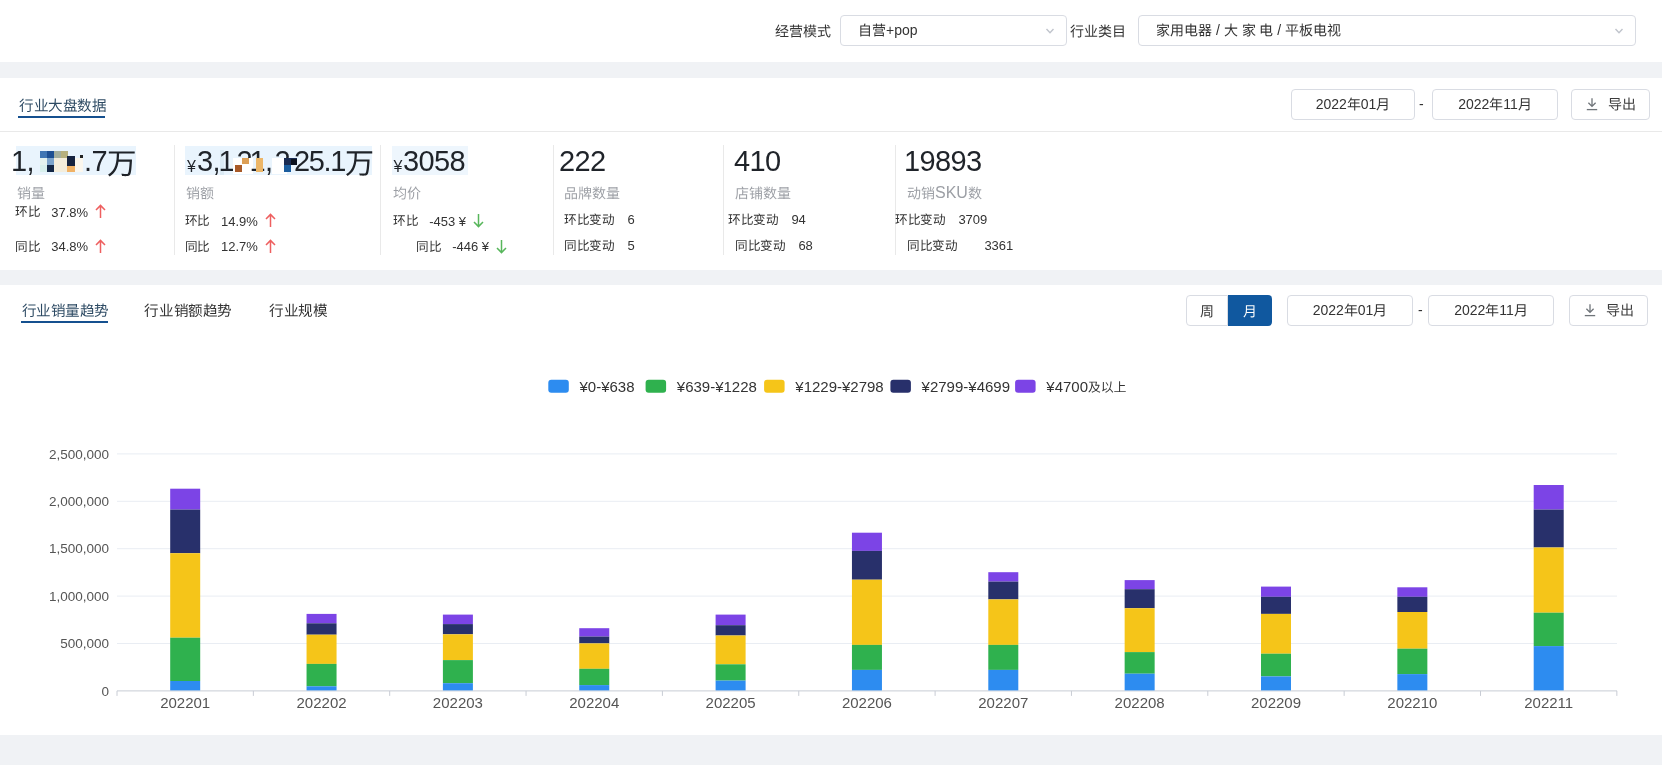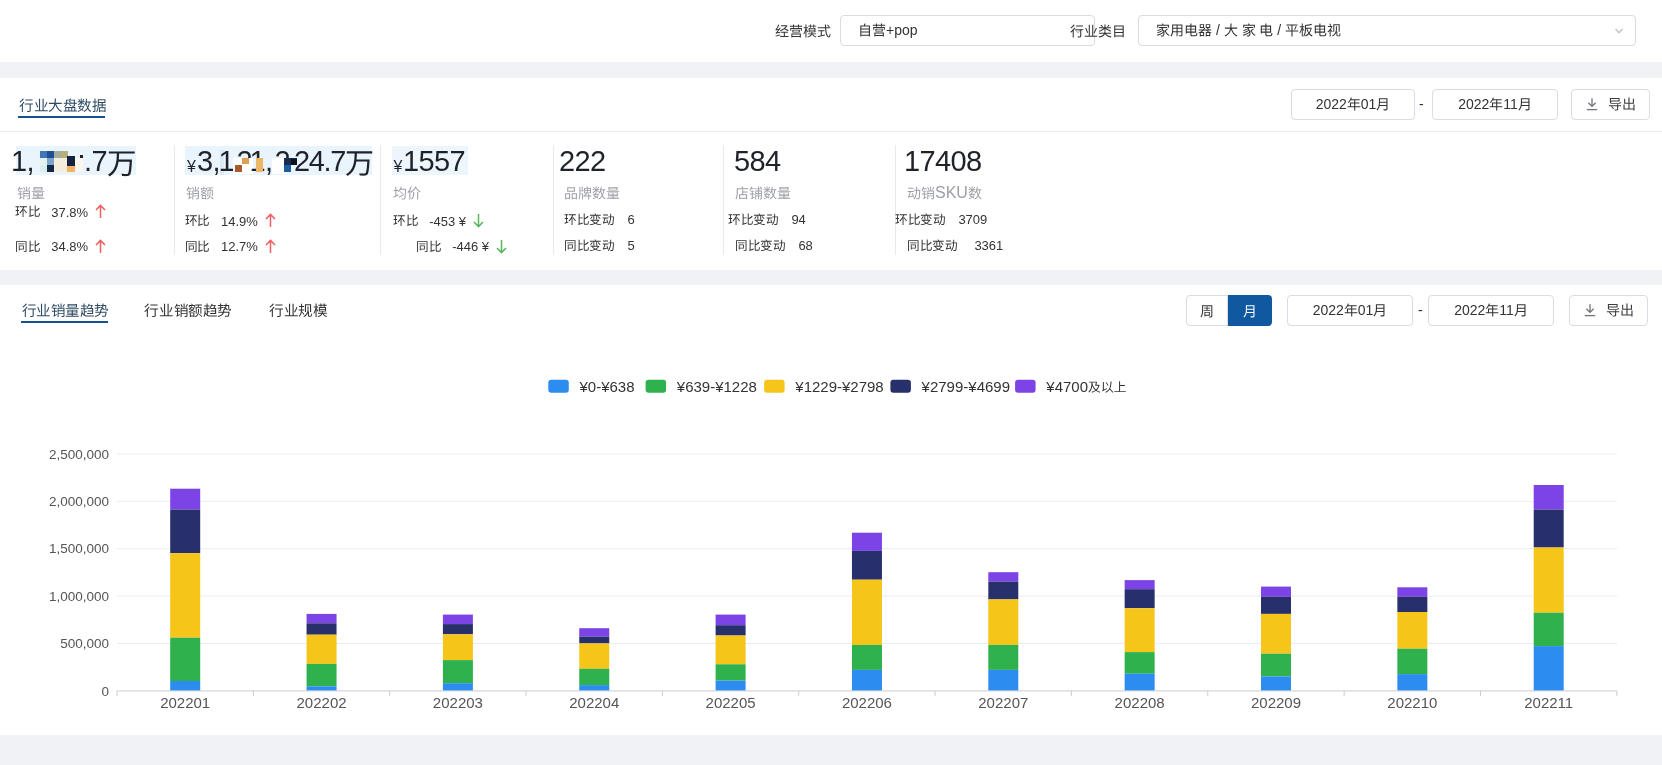--- a/index.html
+++ b/index.html
@@ -68,21 +68,21 @@
 <div class="white" style="top:0;height:62px"></div>
 <div class="abs" style="left:775px;top:24px;line-height:13px"><span style="color:#333"><svg class="k" style="width:14px;height:14px" viewBox="0 0 1000 1000">
         <use href="#u7ECF" transform="translate(0,880) scale(1,-1)"></use>
       </svg><svg class="k" style="width:14px;height:14px" viewBox="0 0 1000 1000">
         <use href="#u8425" transform="translate(0,880) scale(1,-1)"></use>
       </svg><svg class="k" style="width:14px;height:14px" viewBox="0 0 1000 1000">
         <use href="#u6A21" transform="translate(0,880) scale(1,-1)"></use>
       </svg><svg class="k" style="width:14px;height:14px" viewBox="0 0 1000 1000">
         <use href="#u5F0F" transform="translate(0,880) scale(1,-1)"></use>
       </svg></span></div>
-<div class="sel" style="left:840px;top:15px;width:255px"><span style="color:#333"><svg class="k" style="width:14px;height:14px" viewBox="0 0 1000 1000">
+<div class="sel" style="left:840px;top:15px;width:227px"><span style="color:#333"><svg class="k" style="width:14px;height:14px" viewBox="0 0 1000 1000">
         <use href="#u81EA" transform="translate(0,880) scale(1,-1)"></use>
       </svg><svg class="k" style="width:14px;height:14px" viewBox="0 0 1000 1000">
         <use href="#u8425" transform="translate(0,880) scale(1,-1)"></use>
       </svg>+pop</span><svg width="12" height="12" viewBox="0 0 12 12" style="position:absolute;right:10px;top:50%;margin-top:-6px">
       <path d="M2.5 4 L6 7.8 L9.5 4" fill="none" stroke="#c0c4cc" stroke-width="1.4"></path>
     </svg></div>
 <div class="abs" style="left:1070px;top:24px;line-height:13px"><span style="color:#333"><svg class="k" style="width:14px;height:14px" viewBox="0 0 1000 1000">
         <use href="#u884C" transform="translate(0,880) scale(1,-1)"></use>
       </svg><svg class="k" style="width:14px;height:14px" viewBox="0 0 1000 1000">
         <use href="#u4E1A" transform="translate(0,880) scale(1,-1)"></use>
@@ -205,21 +205,21 @@
 <div class="mos" style="left:233px;top:157.8px;width:20px;height:16.4px;background:#fff"></div>
 <div class="mos" style="left:241.8px;top:158.2px;width:7.3px;height:6px;background:#dd9f55"></div>
 <div class="mos" style="left:235px;top:165px;width:6.8px;height:7.1px;background:#a85a28"></div>
 <div class="bignum" style="left:249.5px;top:147px">1,</div>
 <div class="mos" style="left:256.2px;top:158.2px;width:7px;height:13.9px;background:#ecb668"></div>
 <div class="bignum" style="left:274.5px;top:147px">2</div>
 <div class="mos" style="left:272px;top:158px;width:15px;height:16.2px;background:#fff"></div>
 <div class="mos" style="left:284.4px;top:158.2px;width:13px;height:6.5px;background:#1a2b52"></div>
 <div class="mos" style="left:290.9px;top:159.4px;width:6.5px;height:5.3px;background:#0b111e"></div>
 <div class="mos" style="left:284.4px;top:164.7px;width:6.5px;height:7.4px;background:#1b5d9e"></div>
-<div class="bignum" style="left:294px;top:147px;letter-spacing:-1.35px">24.7</div>
+<div class="bignum" style="left:294px;top:147px;letter-spacing:-1.35px">25.1</div>
 <div class="abs" style="left:345px;top:148px;line-height:28px"><span style="color:#1f2329"><svg class="k" style="width:29px;height:29px" viewBox="0 0 1000 1000">
         <use href="#u4E07" transform="translate(0,880) scale(1,-1)"></use>
       </svg></span></div>
 <div class="abs" style="left:186px;top:186px;line-height:13px"><span style="color:#9c9fa5"><svg class="k" style="width:14px;height:14px" viewBox="0 0 1000 1000">
         <use href="#u9500" transform="translate(0,880) scale(1,-1)"></use>
       </svg><svg class="k" style="width:14px;height:14px" viewBox="0 0 1000 1000">
         <use href="#u989D" transform="translate(0,880) scale(1,-1)"></use>
       </svg></span></div>
 <div class="krow" style="left:184.8px;top:213px"><span style="color:#333"><svg class="k" style="width:12.6px;height:12.6px" viewBox="0 0 1000 1000">
         <use href="#u73AF" transform="translate(0,880) scale(1,-1)"></use>
@@ -229,21 +229,21 @@
       <path d="M5.5 14 V1.6 M1 6 L5.5 1.4 L10 6" fill="none" stroke="#ee5f5f" stroke-width="1.5"></path>
     </svg></div>
 <div class="krow" style="left:184.8px;top:238.5px"><span style="color:#333"><svg class="k" style="width:12.6px;height:12.6px" viewBox="0 0 1000 1000">
         <use href="#u540C" transform="translate(0,880) scale(1,-1)"></use>
       </svg><svg class="k" style="width:12.6px;height:12.6px" viewBox="0 0 1000 1000">
         <use href="#u6BD4" transform="translate(0,880) scale(1,-1)"></use>
       </svg></span><span class="kval" style="margin-left:0px"><span style="display:inline-block;width:11px"></span>12.7%</span><svg class="arr" width="11" height="15" viewBox="0 0 11 15">
       <path d="M5.5 14 V1.6 M1 6 L5.5 1.4 L10 6" fill="none" stroke="#ee5f5f" stroke-width="1.5"></path>
     </svg></div>
 <div class="abs" style="left:393.6px;top:158px;font-size:16px;color:#1f2329">¥</div>
-<div class="bignum" style="left:403px;top:147px">1557</div>
+<div class="bignum" style="left:403px;top:147px">3058</div>
 <div class="abs" style="left:393px;top:186px;line-height:13px"><span style="color:#9c9fa5"><svg class="k" style="width:14px;height:14px" viewBox="0 0 1000 1000">
         <use href="#u5747" transform="translate(0,880) scale(1,-1)"></use>
       </svg><svg class="k" style="width:14px;height:14px" viewBox="0 0 1000 1000">
         <use href="#u4EF7" transform="translate(0,880) scale(1,-1)"></use>
       </svg></span></div>
 <div class="krow" style="left:393px;top:213px"><span style="color:#333"><svg class="k" style="width:12.6px;height:12.6px" viewBox="0 0 1000 1000">
         <use href="#u73AF" transform="translate(0,880) scale(1,-1)"></use>
       </svg><svg class="k" style="width:12.6px;height:12.6px" viewBox="0 0 1000 1000">
         <use href="#u6BD4" transform="translate(0,880) scale(1,-1)"></use>
       </svg></span><span class="kval" style="margin-left:0px"><span style="display:inline-block;width:11px"></span>-453 ¥</span><svg class="arr" width="11" height="15" viewBox="0 0 11 15">
@@ -277,21 +277,21 @@
       </svg></span><span class="kval" style="margin-left:0px"><span style="display:inline-block;width:13px"></span>6</span></div>
 <div class="krow" style="left:564px;top:238.5px"><span style="color:#333"><svg class="k" style="width:12.6px;height:12.6px" viewBox="0 0 1000 1000">
         <use href="#u540C" transform="translate(0,880) scale(1,-1)"></use>
       </svg><svg class="k" style="width:12.6px;height:12.6px" viewBox="0 0 1000 1000">
         <use href="#u6BD4" transform="translate(0,880) scale(1,-1)"></use>
       </svg><svg class="k" style="width:12.6px;height:12.6px" viewBox="0 0 1000 1000">
         <use href="#u53D8" transform="translate(0,880) scale(1,-1)"></use>
       </svg><svg class="k" style="width:12.6px;height:12.6px" viewBox="0 0 1000 1000">
         <use href="#u52A8" transform="translate(0,880) scale(1,-1)"></use>
       </svg></span><span class="kval" style="margin-left:0px"><span style="display:inline-block;width:13px"></span>5</span></div>
-<div class="bignum" style="left:734px;top:147px">584</div>
+<div class="bignum" style="left:734px;top:147px">410</div>
 <div class="abs" style="left:735px;top:186px;line-height:13px"><span style="color:#9c9fa5"><svg class="k" style="width:14px;height:14px" viewBox="0 0 1000 1000">
         <use href="#u5E97" transform="translate(0,880) scale(1,-1)"></use>
       </svg><svg class="k" style="width:14px;height:14px" viewBox="0 0 1000 1000">
         <use href="#u94FA" transform="translate(0,880) scale(1,-1)"></use>
       </svg><svg class="k" style="width:14px;height:14px" viewBox="0 0 1000 1000">
         <use href="#u6570" transform="translate(0,880) scale(1,-1)"></use>
       </svg><svg class="k" style="width:14px;height:14px" viewBox="0 0 1000 1000">
         <use href="#u91CF" transform="translate(0,880) scale(1,-1)"></use>
       </svg></span></div>
 <div class="krow" style="left:728px;top:213px"><span style="color:#333"><svg class="k" style="width:12.6px;height:12.6px" viewBox="0 0 1000 1000">
@@ -305,21 +305,21 @@
       </svg></span><span class="kval" style="margin-left:0px"><span style="display:inline-block;width:13px"></span>94</span></div>
 <div class="krow" style="left:735px;top:238.5px"><span style="color:#333"><svg class="k" style="width:12.6px;height:12.6px" viewBox="0 0 1000 1000">
         <use href="#u540C" transform="translate(0,880) scale(1,-1)"></use>
       </svg><svg class="k" style="width:12.6px;height:12.6px" viewBox="0 0 1000 1000">
         <use href="#u6BD4" transform="translate(0,880) scale(1,-1)"></use>
       </svg><svg class="k" style="width:12.6px;height:12.6px" viewBox="0 0 1000 1000">
         <use href="#u53D8" transform="translate(0,880) scale(1,-1)"></use>
       </svg><svg class="k" style="width:12.6px;height:12.6px" viewBox="0 0 1000 1000">
         <use href="#u52A8" transform="translate(0,880) scale(1,-1)"></use>
       </svg></span><span class="kval" style="margin-left:0px"><span style="display:inline-block;width:13px"></span>68</span></div>
-<div class="bignum" style="left:904px;top:147px">17408</div>
+<div class="bignum" style="left:904px;top:147px">19893</div>
 <div class="abs" style="left:907px;top:186px;line-height:13px"><span style="color:#9c9fa5"><svg class="k" style="width:14px;height:14px" viewBox="0 0 1000 1000">
         <use href="#u52A8" transform="translate(0,880) scale(1,-1)"></use>
       </svg><svg class="k" style="width:14px;height:14px" viewBox="0 0 1000 1000">
         <use href="#u9500" transform="translate(0,880) scale(1,-1)"></use>
       </svg>SKU<svg class="k" style="width:14px;height:14px" viewBox="0 0 1000 1000">
         <use href="#u6570" transform="translate(0,880) scale(1,-1)"></use>
       </svg></span></div>
 <div class="krow" style="left:895px;top:213px"><span style="color:#333"><svg class="k" style="width:12.6px;height:12.6px" viewBox="0 0 1000 1000">
         <use href="#u73AF" transform="translate(0,880) scale(1,-1)"></use>
       </svg><svg class="k" style="width:12.6px;height:12.6px" viewBox="0 0 1000 1000">
@@ -330,21 +330,21 @@
         <use href="#u52A8" transform="translate(0,880) scale(1,-1)"></use>
       </svg></span><span class="kval" style="margin-left:0px"><span style="display:inline-block;width:13px"></span>3709</span></div>
 <div class="krow" style="left:907px;top:238.5px"><span style="color:#333"><svg class="k" style="width:12.6px;height:12.6px" viewBox="0 0 1000 1000">
         <use href="#u540C" transform="translate(0,880) scale(1,-1)"></use>
       </svg><svg class="k" style="width:12.6px;height:12.6px" viewBox="0 0 1000 1000">
         <use href="#u6BD4" transform="translate(0,880) scale(1,-1)"></use>
       </svg><svg class="k" style="width:12.6px;height:12.6px" viewBox="0 0 1000 1000">
         <use href="#u53D8" transform="translate(0,880) scale(1,-1)"></use>
       </svg><svg class="k" style="width:12.6px;height:12.6px" viewBox="0 0 1000 1000">
         <use href="#u52A8" transform="translate(0,880) scale(1,-1)"></use>
-      </svg></span><span class="kval" style="margin-left:4px"><span style="display:inline-block;width:13px"></span>3361</span></div>
+      </svg></span><span class="kval" style="margin-left:14px"><span style="display:inline-block;width:13px"></span>3361</span></div>
 <div class="white" style="top:285px;height:450px">
     <svg class="chart" width="1662" height="450" viewBox="0 0 1662 450">
       <rect x="548.3" y="94.7" width="20.5" height="13" rx="3" fill="#2d8cf0"></rect>
       <text x="579.5" y="106.7" font-size="15" fill="#333">¥0-¥638</text>
       <rect x="645.6" y="94.7" width="20.5" height="13" rx="3" fill="#2fb14e"></rect>
       <text x="676.8" y="106.7" font-size="15" fill="#333">¥639-¥1228</text>
       <rect x="764.1" y="94.7" width="20.5" height="13" rx="3" fill="#f5c519"></rect>
       <text x="795.3" y="106.7" font-size="15" fill="#333">¥1229-¥2798</text>
       <rect x="890.4" y="94.7" width="20.5" height="13" rx="3" fill="#28306b"></rect>
       <text x="921.6" y="106.7" font-size="15" fill="#333">¥2799-¥4699</text>

